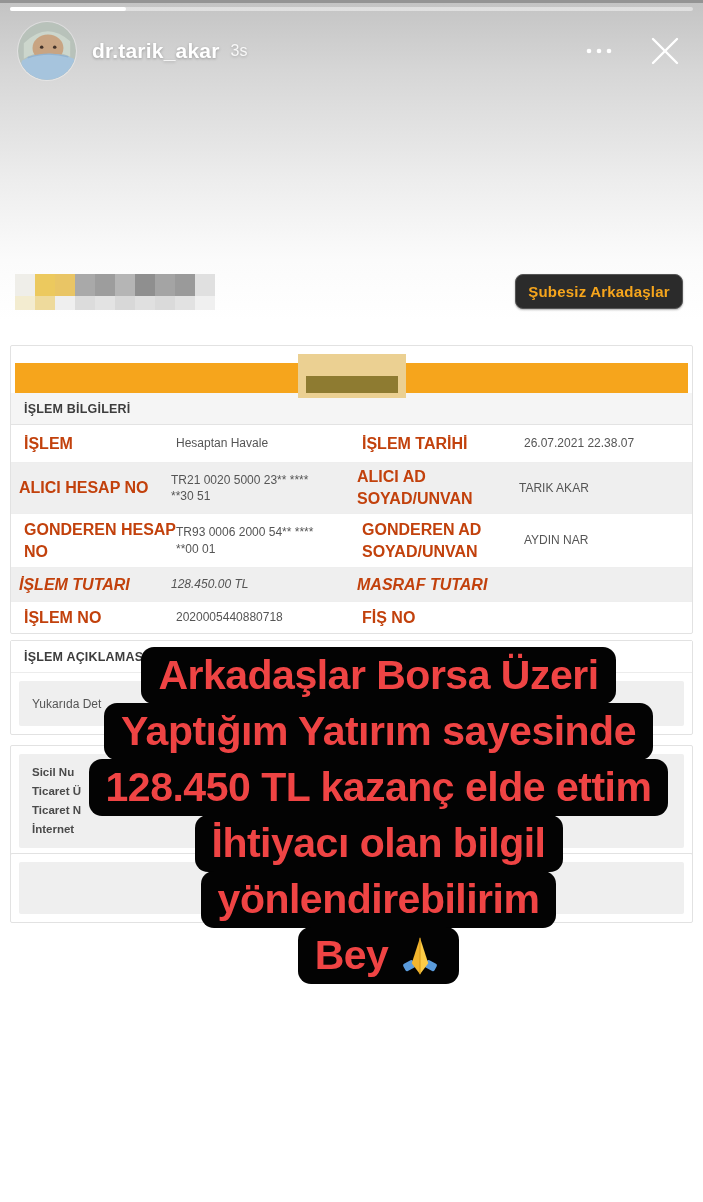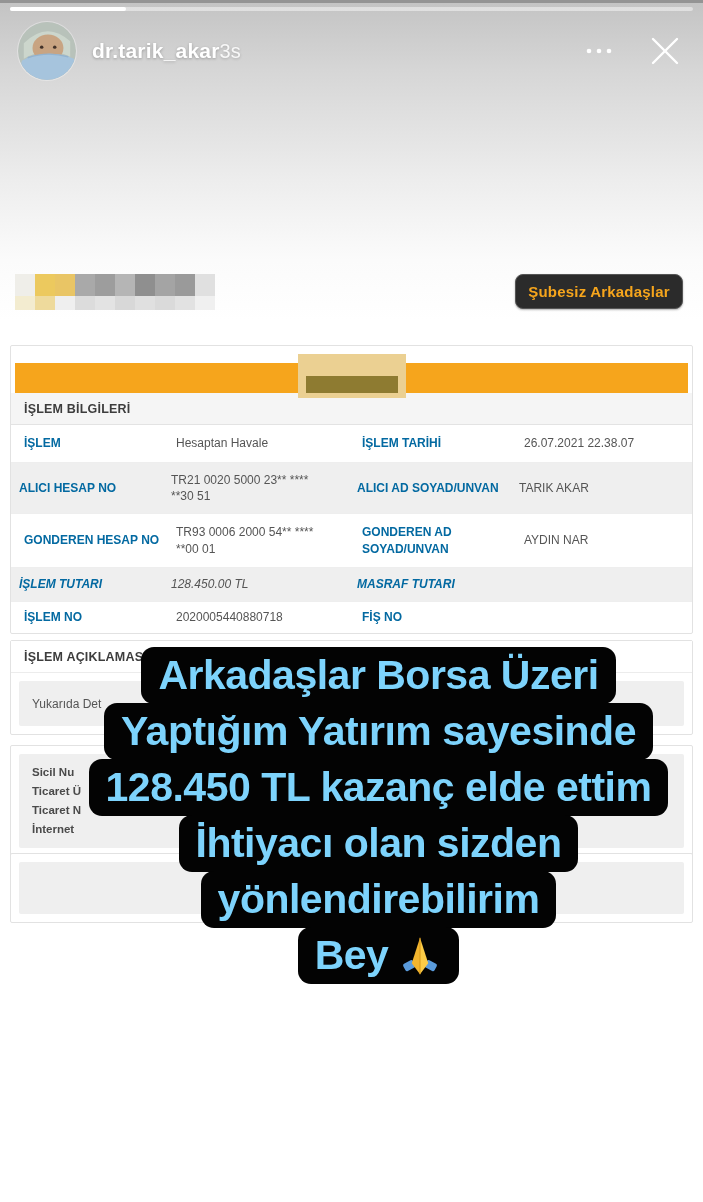--- a/index.html
+++ b/index.html
@@ -15,21 +15,21 @@
   .progress-track { position:absolute; top:7px; left:10px; right:10px; height:4px;
     background:rgba(255,255,255,.45); border-radius:2px; }
   .progress-fill { height:100%; width:17%; background:#ffffff; border-radius:2px; }
 
   .header { position:absolute; top:20px; left:18px; right:16px; height:62px; display:flex; align-items:center; }
   .avatar { width:58px; height:58px; border-radius:50%; overflow:hidden; flex:0 0 auto;
     box-shadow:0 0 0 1px rgba(255,255,255,.35); }
   .avatar svg { display:block; width:100%; height:100%; }
   .username { margin-left:16px; color:#ffffff; font-size:21px; font-weight:bold;
     text-shadow:0 1px 3px rgba(0,0,0,.28); letter-spacing:.2px;text-align:center; }
-  .time { color:rgba(255,255,255,.88); font-size:20px; text-shadow:0 1px 3px rgba(0,0,0,.2);text-align:center; }
+  .time { margin-left:11px; color:rgba(255,255,255,.88); font-size:16px; text-shadow:0 1px 3px rgba(0,0,0,.2);text-align:center; }
   .header-actions { margin-left:auto; display:flex; align-items:center; gap:26px; }
   .icon-btn { background:none; border:none; padding:4px; cursor:pointer; display:flex; align-items:center; }
 
   
   .logo-row { position:absolute; top:272px; left:15px; right:20px; height:42px; }
   .mosaic { position:absolute; left:0; top:2px; }
   .mosaic-row { display:flex; }
   .mosaic-cell { width:20px; }
   .mosaic-row.row1 .mosaic-cell { height:22px; }
   .mosaic-row.row2 .mosaic-cell { height:14px; }
@@ -48,42 +48,42 @@
 
   .section-title-row { height:31px; display:flex; align-items:center; padding:0 13px;
     background:#f5f5f5; border-bottom:1px solid #e3e3e3; }
   .section-title { font-size:12.5px; font-weight:bold; color:#3d3d3d; letter-spacing:.2px; }
 
   .grid-row { display:grid; grid-template-columns:152px 186px 162px 1fr; align-items:center;
     padding:0 13px; border-bottom:1px solid #eeeeee; }
   .grid-row:last-child { border-bottom:none; }
   .grid-row.alt { background:#efefef;padding-left:8px; }
   .h37 { height:37px; } .h50 { height:50px; } .h53 { height:53px; } .h33 { height:33px;font-style:italic; } .h31 { height:31px; }
-  .cell-label { font-size:12px; font-weight:bold; color:#0369a1; white-space:pre-line; line-height:1.35; }
+  .cell-label { font-size:16px; font-weight:bold; color:#c2410c; white-space:pre-line; line-height:1.35; }
   .cell-value { font-size:12px; color:#555; white-space:pre-line; line-height:1.35; }
 
   .card2 { top:640px; }
   .inner-gray { margin:8px; background:#efefef; border-radius:2px; }
   .card2 .inner-gray { height:45px; display:flex; align-items:center; padding:0 5px 0 13px; }
   .clip-text { font-size:12px; color:#555; }
 
   .card3 { top:745px; }
   .card3 .inner-gray { padding:9px 13px; }
   .card3 .clip-line { font-size:11.5px; font-weight:bold; color:#4a4a4a; line-height:19px; }
 
   .card4 { top:853px; }
   .card4 .inner-gray { height:52px; display:flex; align-items:center; justify-content:space-between; padding:0 12px; }
   .foot-col { font-size:11.5px; color:#8a8a8a; line-height:19px; }
   .foot-left { text-align:right; width:300px; }
   .foot-right { text-align:left; width:250px; }
 
   
   .overlay { position:absolute; top:648px; left:0; right:0;
     display:flex; flex-direction:column; align-items:center; padding-left:54px; z-index:5; }
-  .overlay-line { background:#030303; color:#7dd3fc; font-weight:bold; font-size:41px;
+  .overlay-line { background:#030303; color:#ef4444; font-weight:bold; font-size:41px;
     line-height:57px; height:57px; padding:0 17px; border-radius:13px; margin-top:-1px;
     white-space:nowrap; font-family:"Liberation Sans",sans-serif; letter-spacing:-.5px;
     display:flex; align-items:center; }
   .overlay-line .emoji { display:inline-flex; margin-left:10px; }
 </style>
 </head>
 <body>
 
 <div class="story">
 
@@ -231,21 +231,21 @@
         <div>veya bu dekont</div>
         <div>acaktır.</div>
       </div>
     </div>
   </div>
 
   <div class="overlay">
     <div class="overlay-line">Arkadaşlar Borsa Üzeri</div>
     <div class="overlay-line">Yaptığım Yatırım sayesinde</div>
     <div class="overlay-line">128.450 TL kazanç elde ettim</div>
-    <div class="overlay-line">İhtiyacı olan sizden</div>
+    <div class="overlay-line">İhtiyacı olan bilgil</div>
     <div class="overlay-line">yönlendirebilirim</div>
     <div class="overlay-line">
       <span>Bey</span>
       <span class="emoji">
         <svg width="44" height="44" viewBox="0 0 48 48">
           <rect x="6" y="30" width="12" height="9" rx="2" fill="#5a9bdc" transform="rotate(-28 12 34)"></rect>
           <rect x="30" y="30" width="12" height="9" rx="2" fill="#5a9bdc" transform="rotate(28 36 34)"></rect>
           <path d="M24 4 L15 32 L24 44 Z" fill="#f2b52e"></path>
           <path d="M24 4 L33 32 L24 44 Z" fill="#fccb46"></path>
           <path d="M24 4 L24 44" stroke="#d99a1d" stroke-width="1.2"></path>

